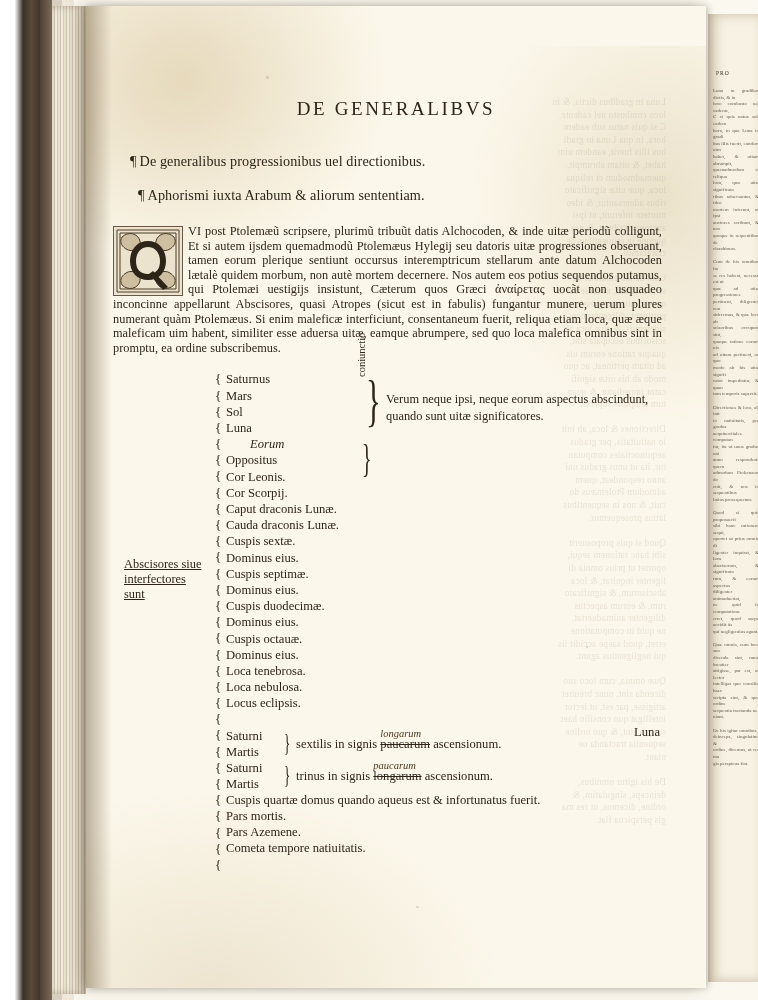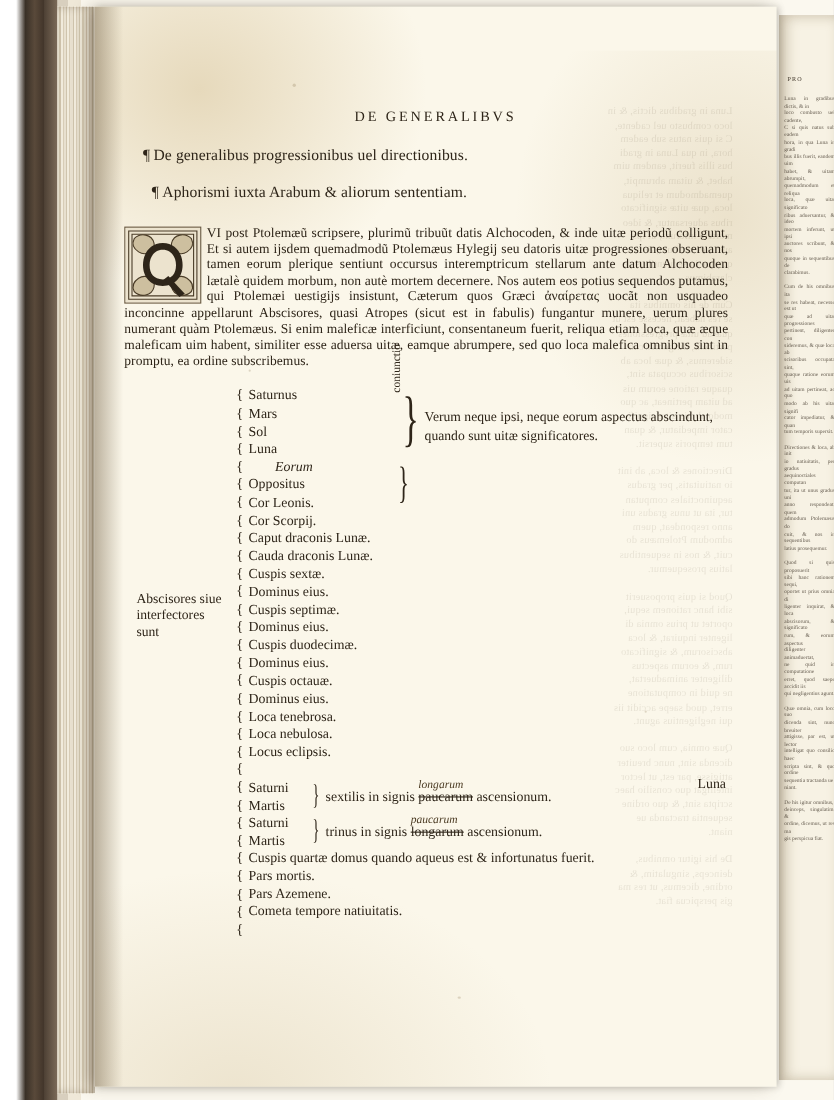--- a/index.html
+++ b/index.html
@@ -144,36 +144,36 @@
   }
 
   
   .ink {
     color: #2e2519;
     position: relative;
     z-index: 3;
   }
   .running-head {
     text-align: center;
-    font-size: 13px;
+    font-size: 19px;
     letter-spacing: 2.6px;
     margin: 92px 0 0 0;
     font-variant: small-caps;
   }
   .chapter-head {
     text-align: center;
     font-size: 13.5px;
     letter-spacing: 3.4px;
     margin: 11px 0 0 0;
   }
   .chapter-head .gap { letter-spacing: 9px; }
 
   .subhead {
     font-size: 14.2px;
-    margin: 19px 0 0 44px;
+    margin: 33px 0 0 44px;
     letter-spacing: .1px;
   }
   .subhead2 {
     font-size: 14.2px;
     margin: 17px 0 0 52px;
     letter-spacing: .1px;
   }
   .pilcrow { margin-right: 3px; }
 
   
@@ -208,20 +208,21 @@
     font-size: 12.6px;
     line-height: 16.2px;
   }
   .leftlabel {
     position: absolute;
     left: 38px;
     top: 186px;
     width: 86px;
     font-size: 12.4px;
     line-height: 15px;
+    text-decoration: underline;
   }
   .bigbrace {
     position: absolute;
     left: 124px;
     top: 0;
     width: 16px;
     bottom: 0;
     font-size: 13px;
     color: #2e2519;
   }

